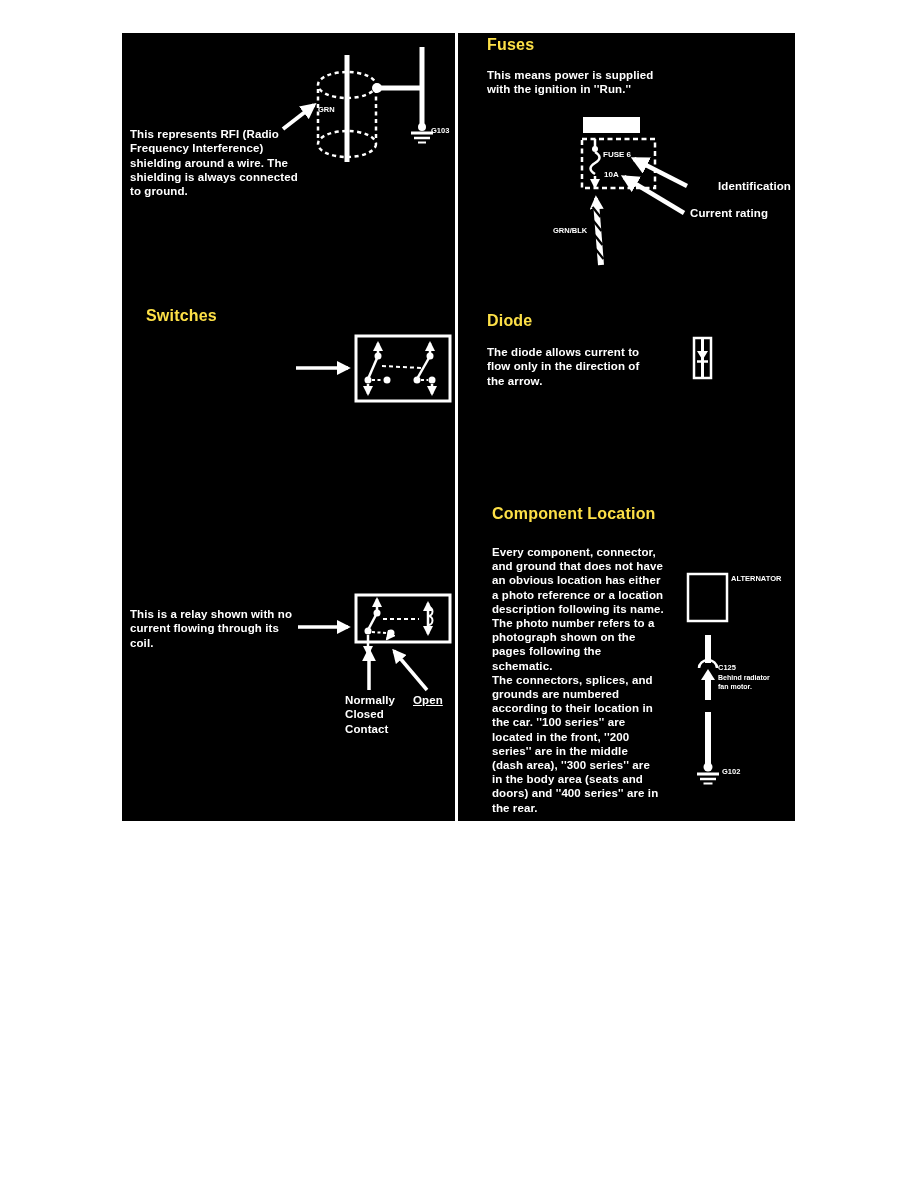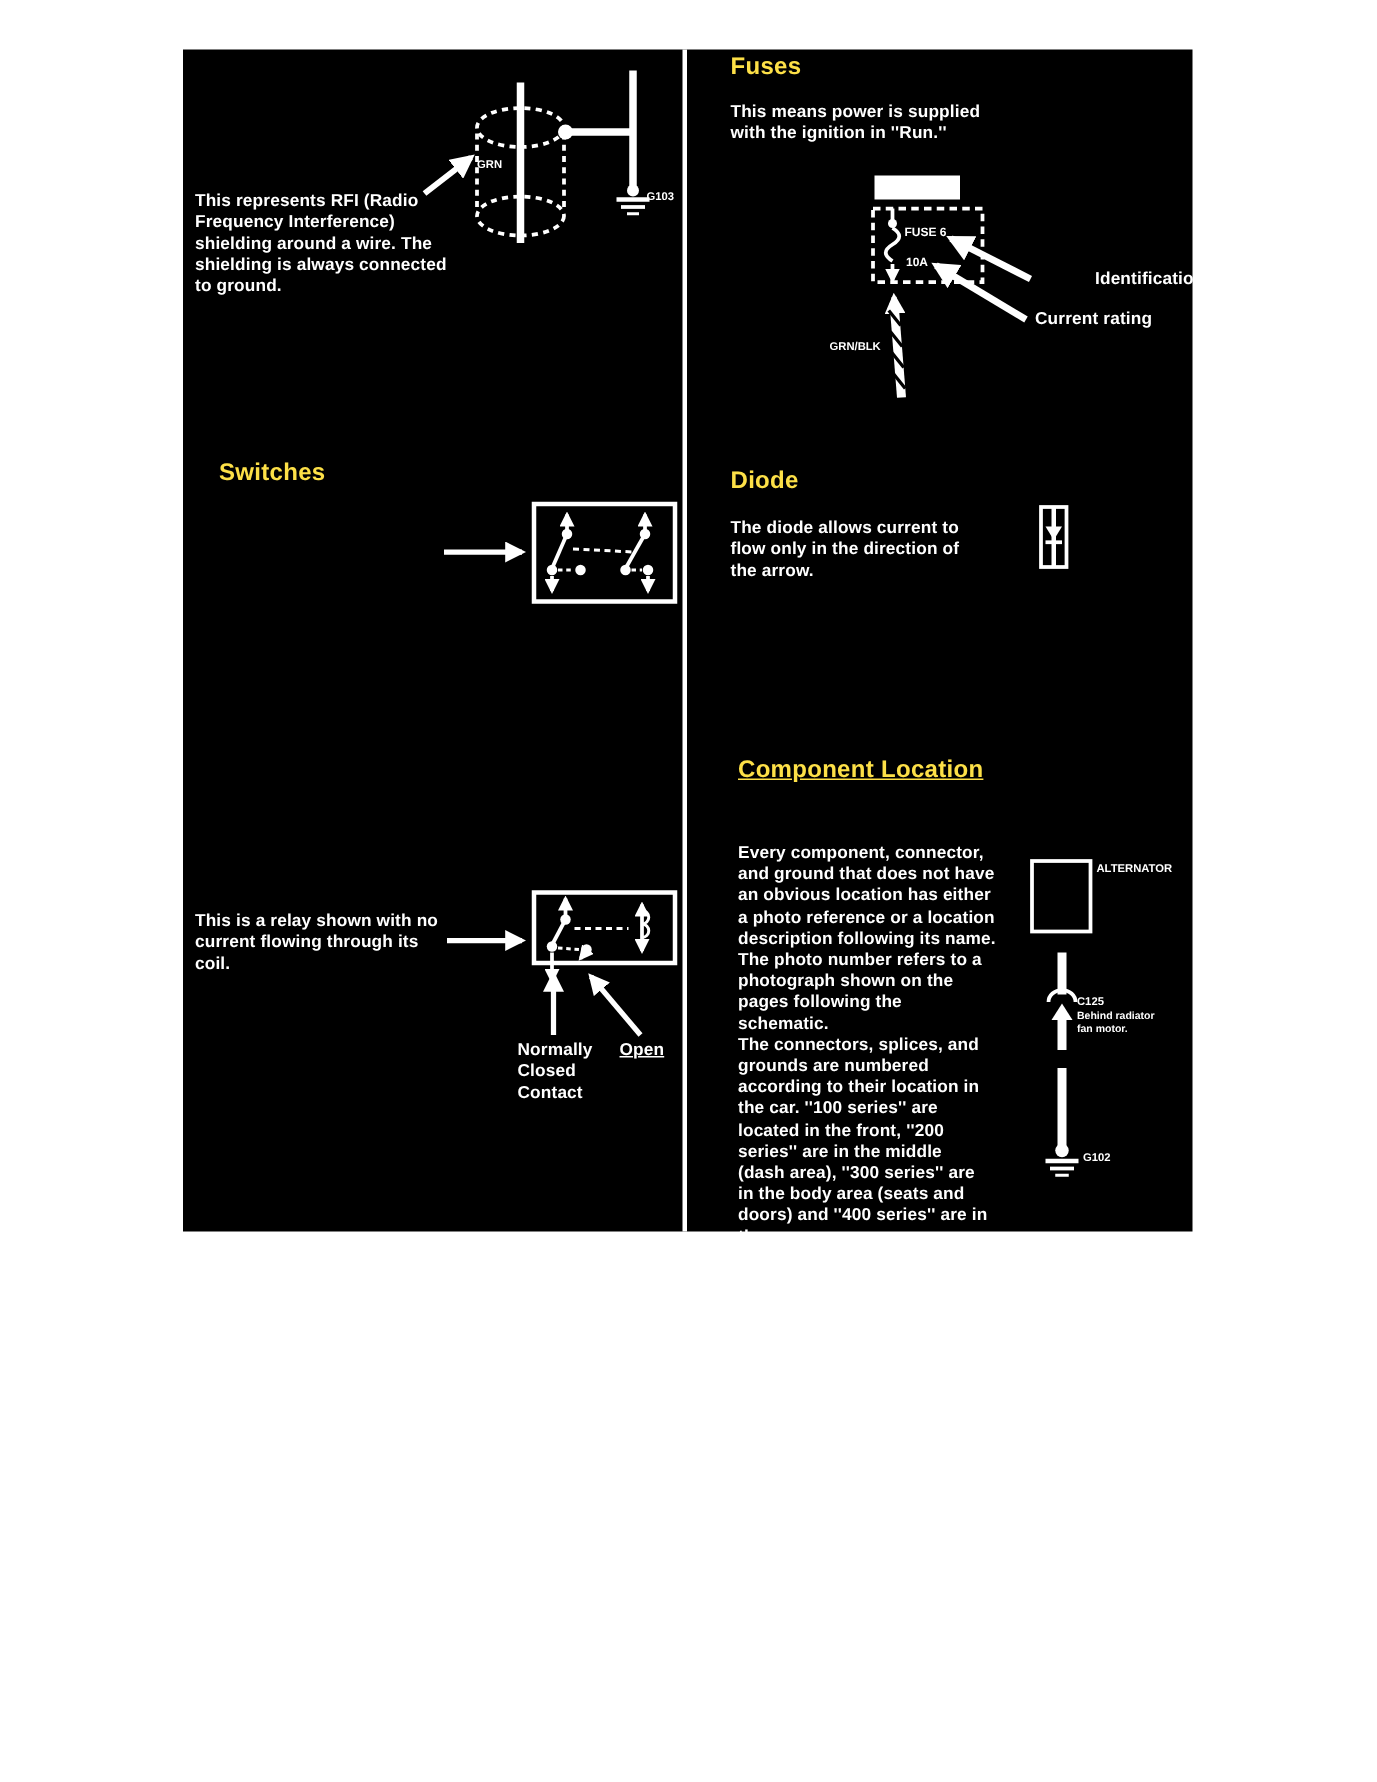--- a/index.html
+++ b/index.html
@@ -155,40 +155,40 @@
         <line x1="42.5" y1="97" x2="50.5" y2="107" stroke="#000000" stroke-width="2.2"></line>
         <line x1="43.5" y1="111" x2="51.5" y2="121" stroke="#000000" stroke-width="2.2"></line>
         <line x1="44.5" y1="125" x2="52.5" y2="135" stroke="#000000" stroke-width="2.2"></line>
         <line x1="45.5" y1="139" x2="53.5" y2="149" stroke="#000000" stroke-width="2.2"></line>
       </g>
       <text x="3" y="123" font-size="7.5">GRN/BLK</text>
       <line class="s" x1="137" y1="76" x2="84" y2="49" stroke-width="4.5" marker-end="url(#arw)"></line>
       <line class="s" x1="134" y1="103" x2="74" y2="67" stroke-width="4.5" marker-end="url(#arw)"></line>
     </svg>
 
-    <div class="txt abs" style="left:228px;top:146px;padding-left:40px;">Identification</div>
+    <div class="txt abs" style="left:216px;top:146px;padding-left:40px;">Identification</div>
     <div class="txt abs" style="left:228px;top:173px;">Current rating</div>
 
     <h2 class="heading abs" style="left:25px;top:279px;">Diode</h2>
 
     <div class="txt abs" style="left:25px;top:312px;width:190px;">The diode allows current to
 flow only in the direction of
 the arrow.</div>
 
     <svg style="left:228px;top:302px;" width="28" height="48" viewBox="0 0 28 48">
       <rect class="s" x="4" y="3" width="17" height="40" stroke-width="2.5"></rect>
       <line class="s" x1="12.5" y1="3" x2="12.5" y2="43" stroke-width="3"></line>
       <polygon points="7,16 18,16 12.5,25" fill="#ffffff"></polygon>
       <line class="s" x1="7" y1="26.5" x2="18" y2="26.5" stroke-width="2.5"></line>
     </svg>
 
-    <h2 class="heading abs" style="left:30px;top:472px;text-decoration:underline;">Component Location</h2>
+    <h2 class="heading abs" style="left:30px;top:472px;">Component Location</h2>
 
     <div class="abs" style="left:30px;top:512px;width:200px;">
-      <div class="txt" style="line-height:14.2px;margin-top:17px;">Every component, connector,
+      <div class="txt" style="line-height:14.2px;">Every component, connector,
 and ground that does not have
 an obvious location has either
 a photo reference or a location
 description following its name.
 The photo number refers to a
 photograph shown on the
 pages following the
 schematic.</div>
       <div class="txt" style="line-height:14.2px;">The connectors, splices, and
 grounds are numbered

